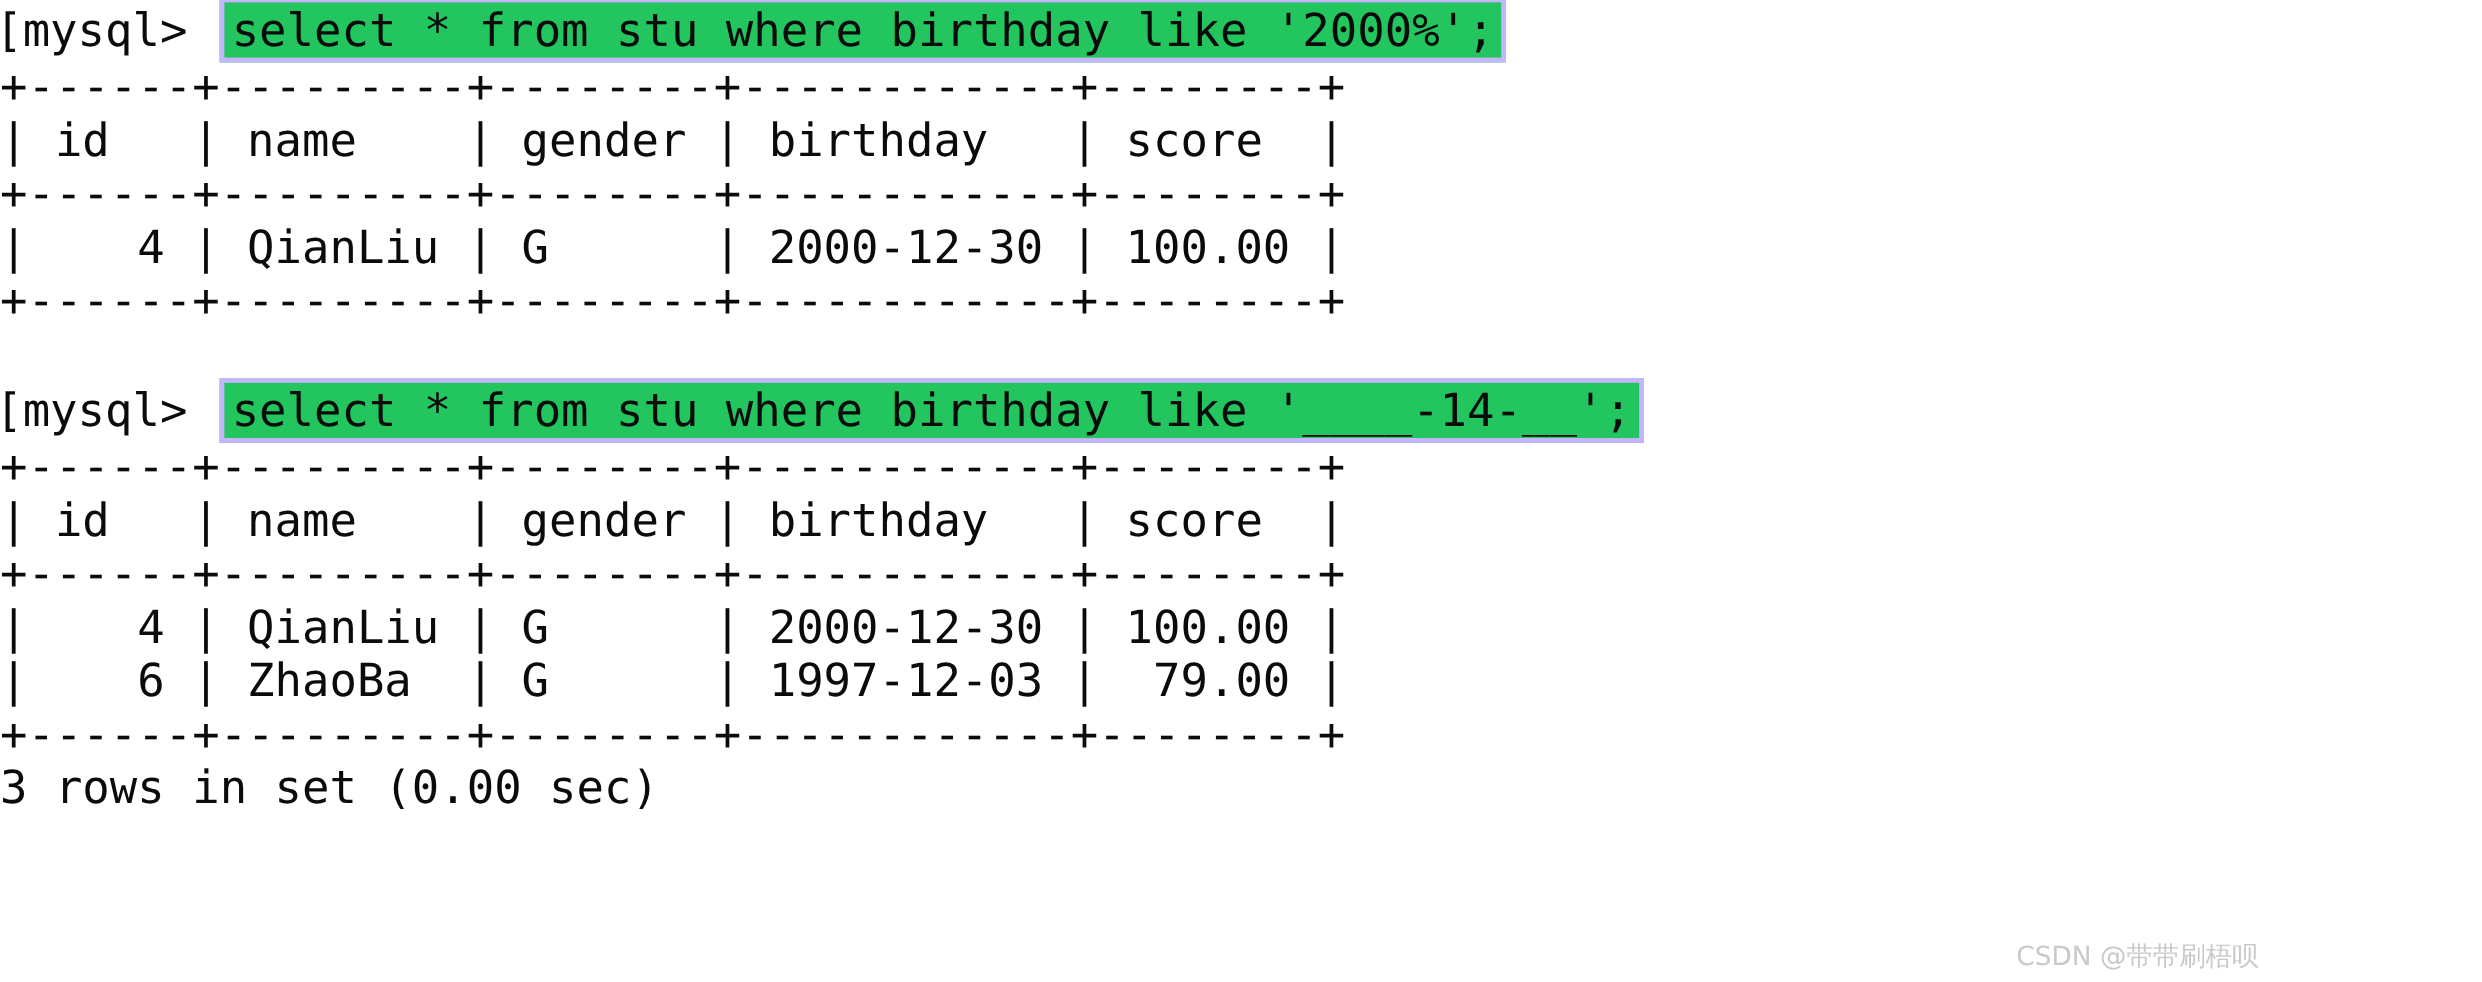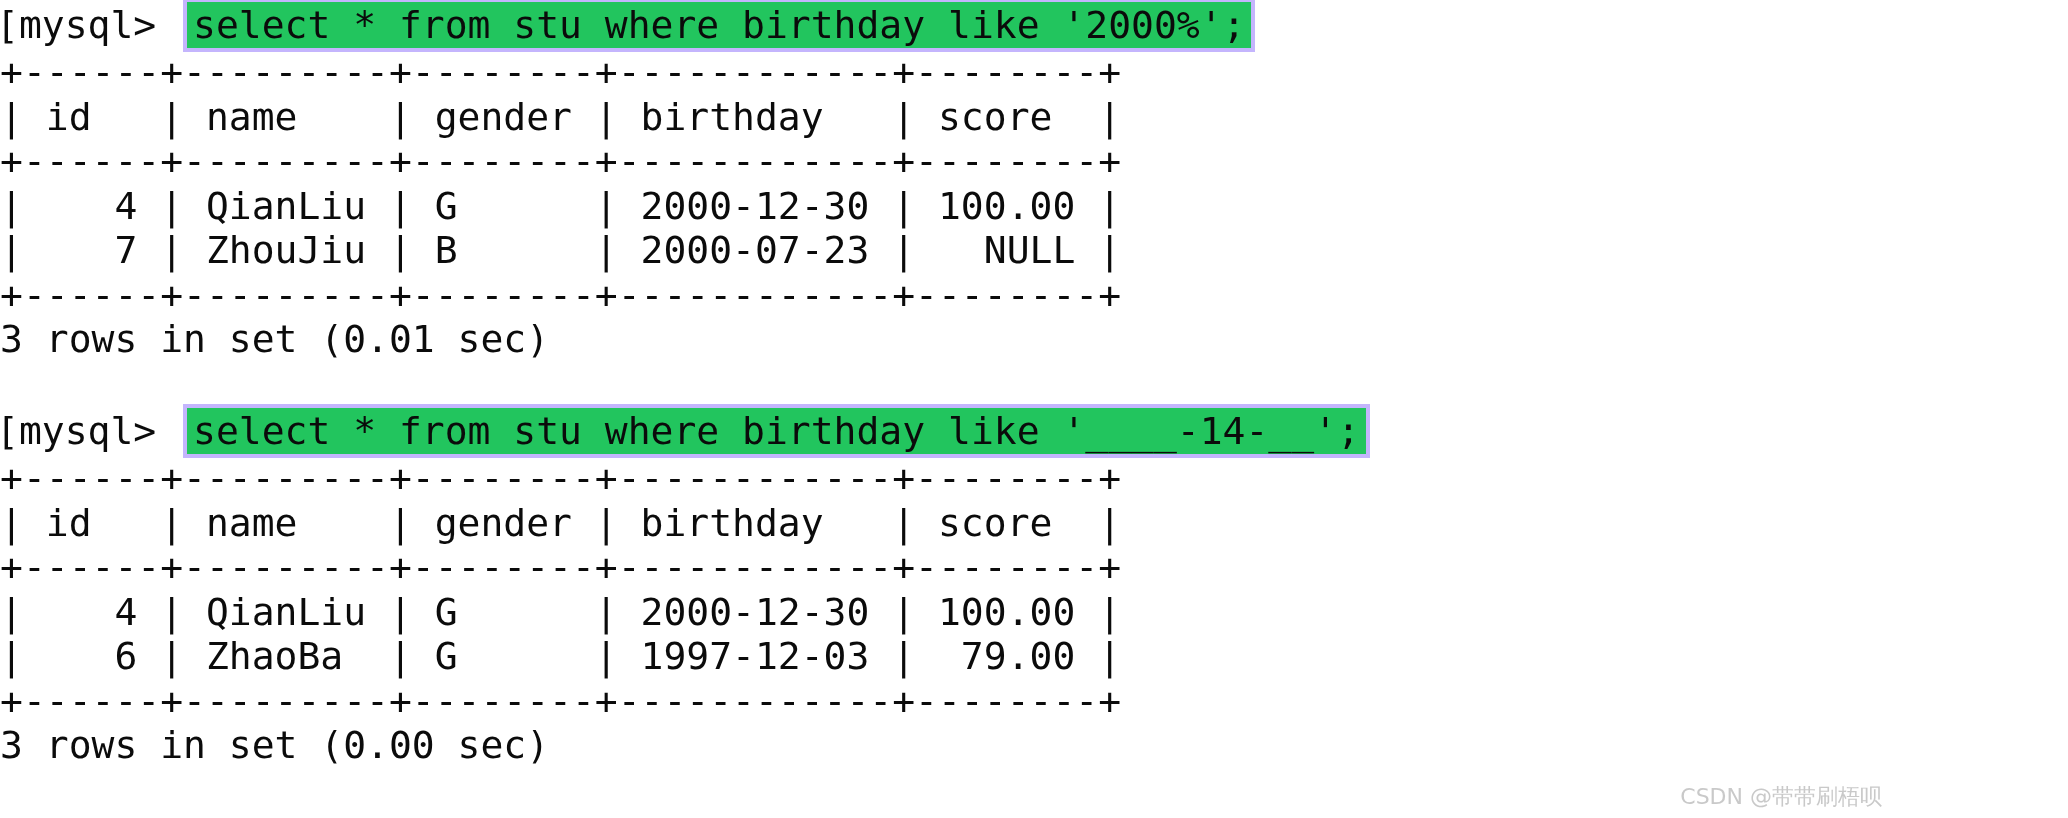--- a/index.html
+++ b/index.html
@@ -92,23 +92,21 @@
     <span class="prompt">[mysql&gt; </span>
     <span class="cmd-box">
       <span class="cmd-text">select * from stu where birthday like '2000%';</span>
     </span>
   </div>
 
   <div class="term-line">+------+---------+--------+------------+--------+</div>
   <div class="term-line">| id   | name    | gender | birthday   | score  |</div>
   <div class="term-line">+------+---------+--------+------------+--------+</div>
   <div class="term-line">|    4 | QianLiu | G      | 2000-12-30 | 100.00 |</div>
-  <div class="term-line">|    7 | ZhouJiu | B      | 2000-07-23 |   NULL |</div>
   <div class="term-line">+------+---------+--------+------------+--------+</div>
-  <div class="term-line">3 rows in set (0.01 sec)</div>
 
   <div class="spacer-line"></div>
 
   <div class="cmd-row">
     <span class="prompt">[mysql&gt; </span>
     <span class="cmd-box">
       <span class="cmd-text">select * from stu where birthday like '____-14-__';</span>
     </span>
   </div>
 

